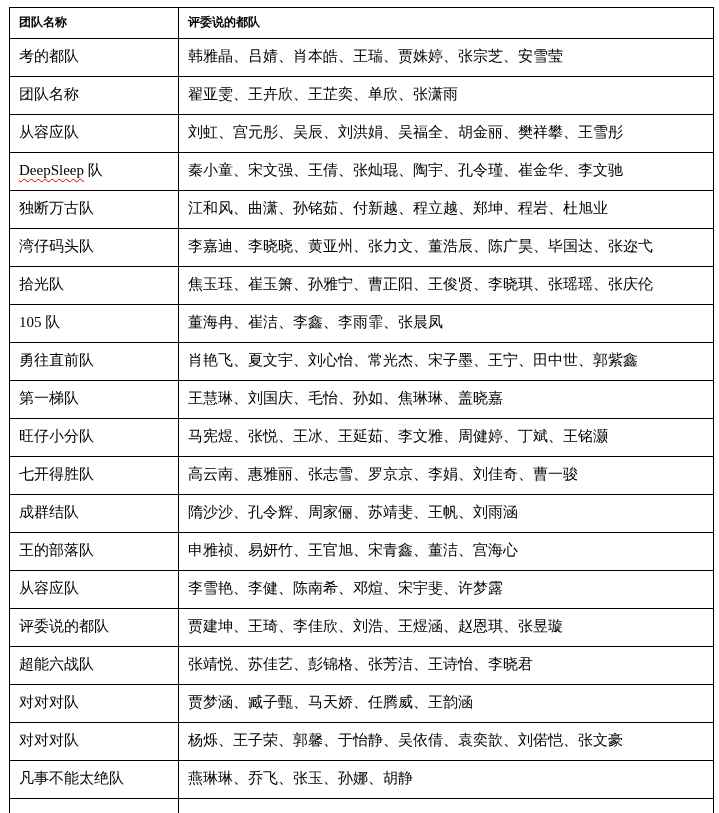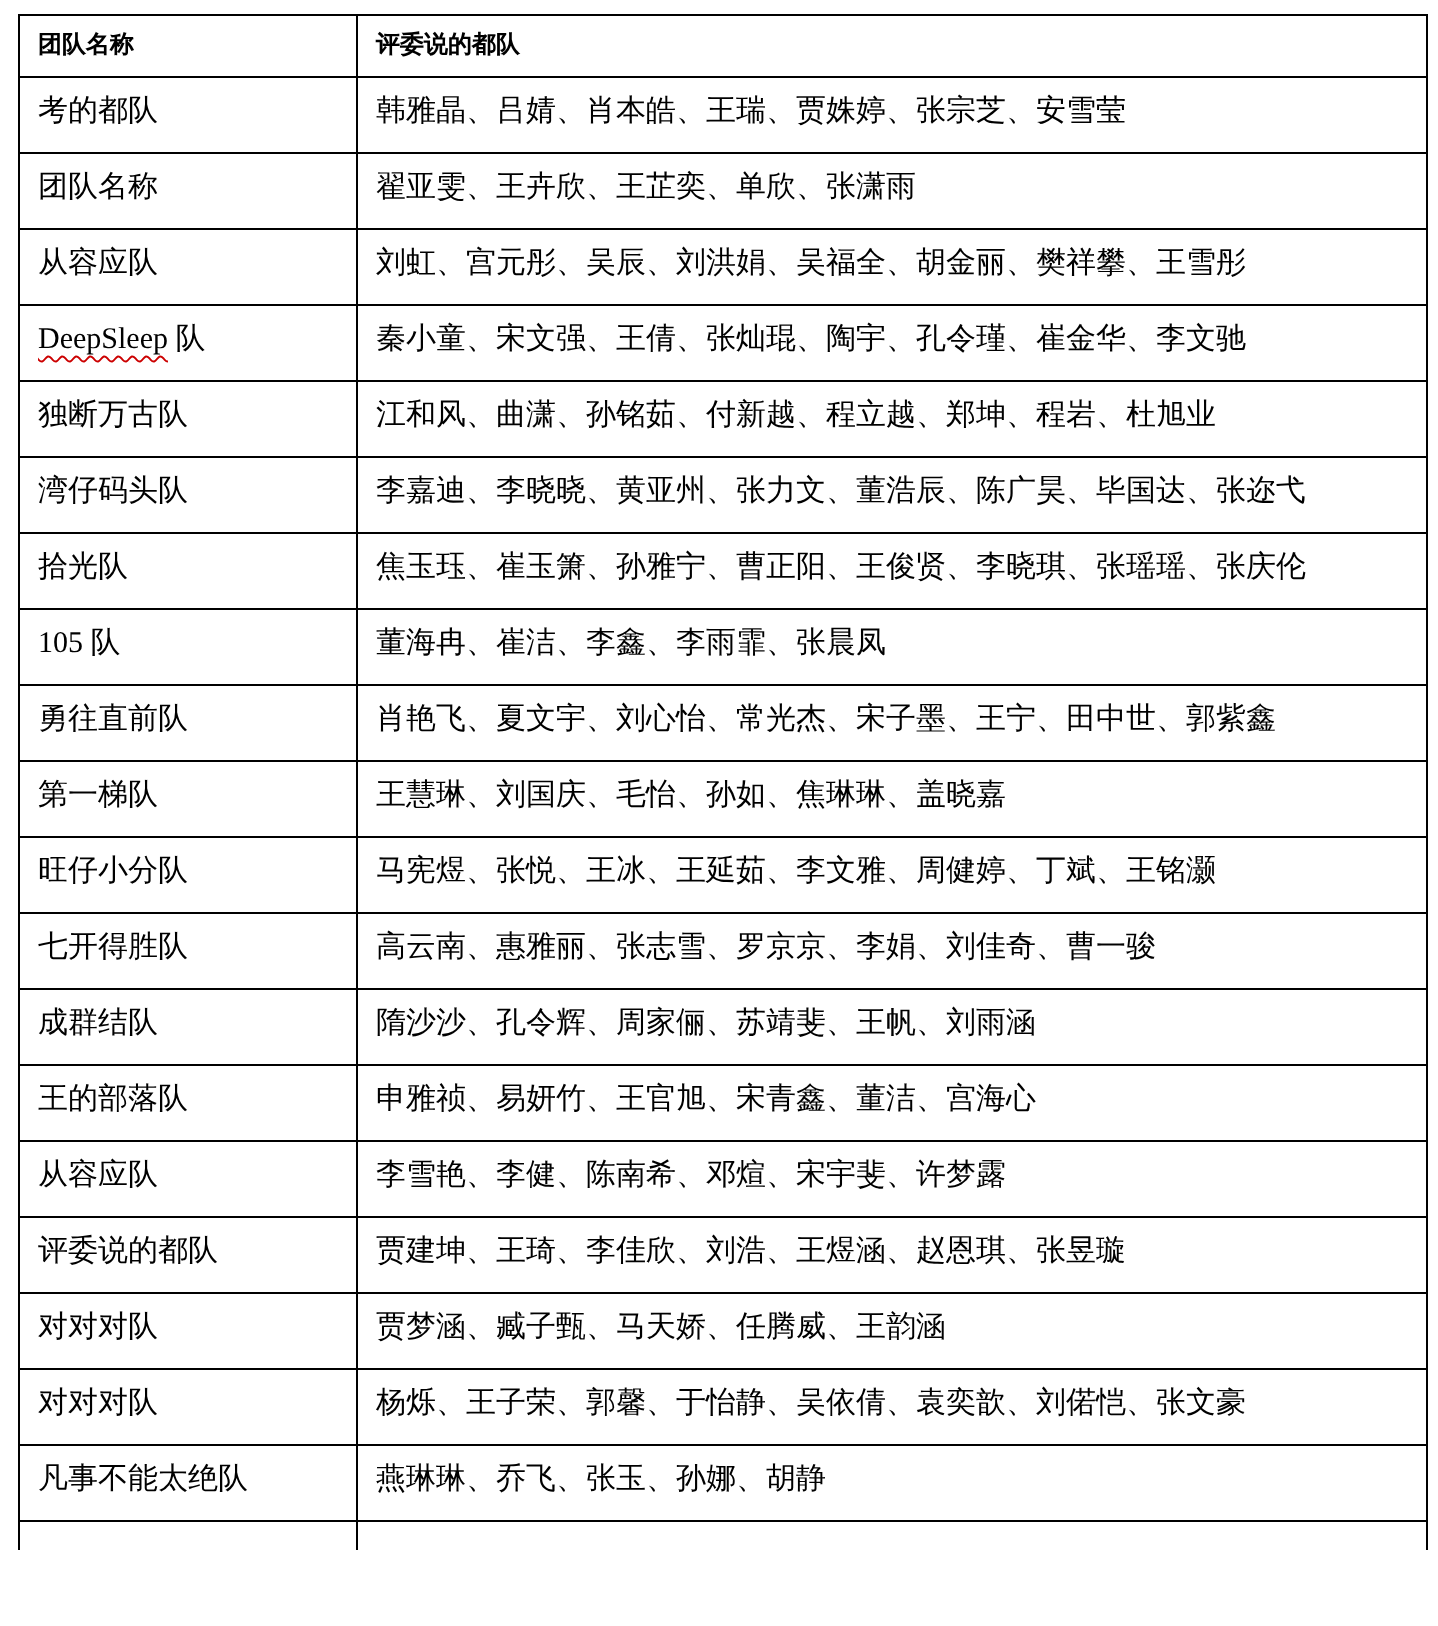--- a/index.html
+++ b/index.html
@@ -122,20 +122,24 @@
   </tr>
         <tr class="data-row">
     <td>从容应队</td>
     <td>李雪艳、李健、陈南希、邓煊、宋宇斐、许梦露</td>
   </tr>
         <tr class="data-row">
     <td>评委说的都队</td>
     <td>贾建坤、王琦、李佳欣、刘浩、王煜涵、赵恩琪、张昱璇</td>
   </tr>
         <tr class="data-row">
+    <td>超能六战队</td>
+    <td>张靖悦、苏佳艺、彭锦格、张芳洁、王诗怡、李晓君</td>
+  </tr>
+        <tr class="data-row">
     <td>对对对队</td>
     <td>贾梦涵、臧子甄、马天娇、任腾威、王韵涵</td>
   </tr>
         <tr class="data-row">
     <td>对对对队</td>
     <td>杨烁、王子荣、郭馨、于怡静、吴依倩、袁奕歆、刘偌恺、张文豪</td>
   </tr>
         <tr class="data-row">
     <td>凡事不能太绝队</td>
     <td>燕琳琳、乔飞、张玉、孙娜、胡静</td>

